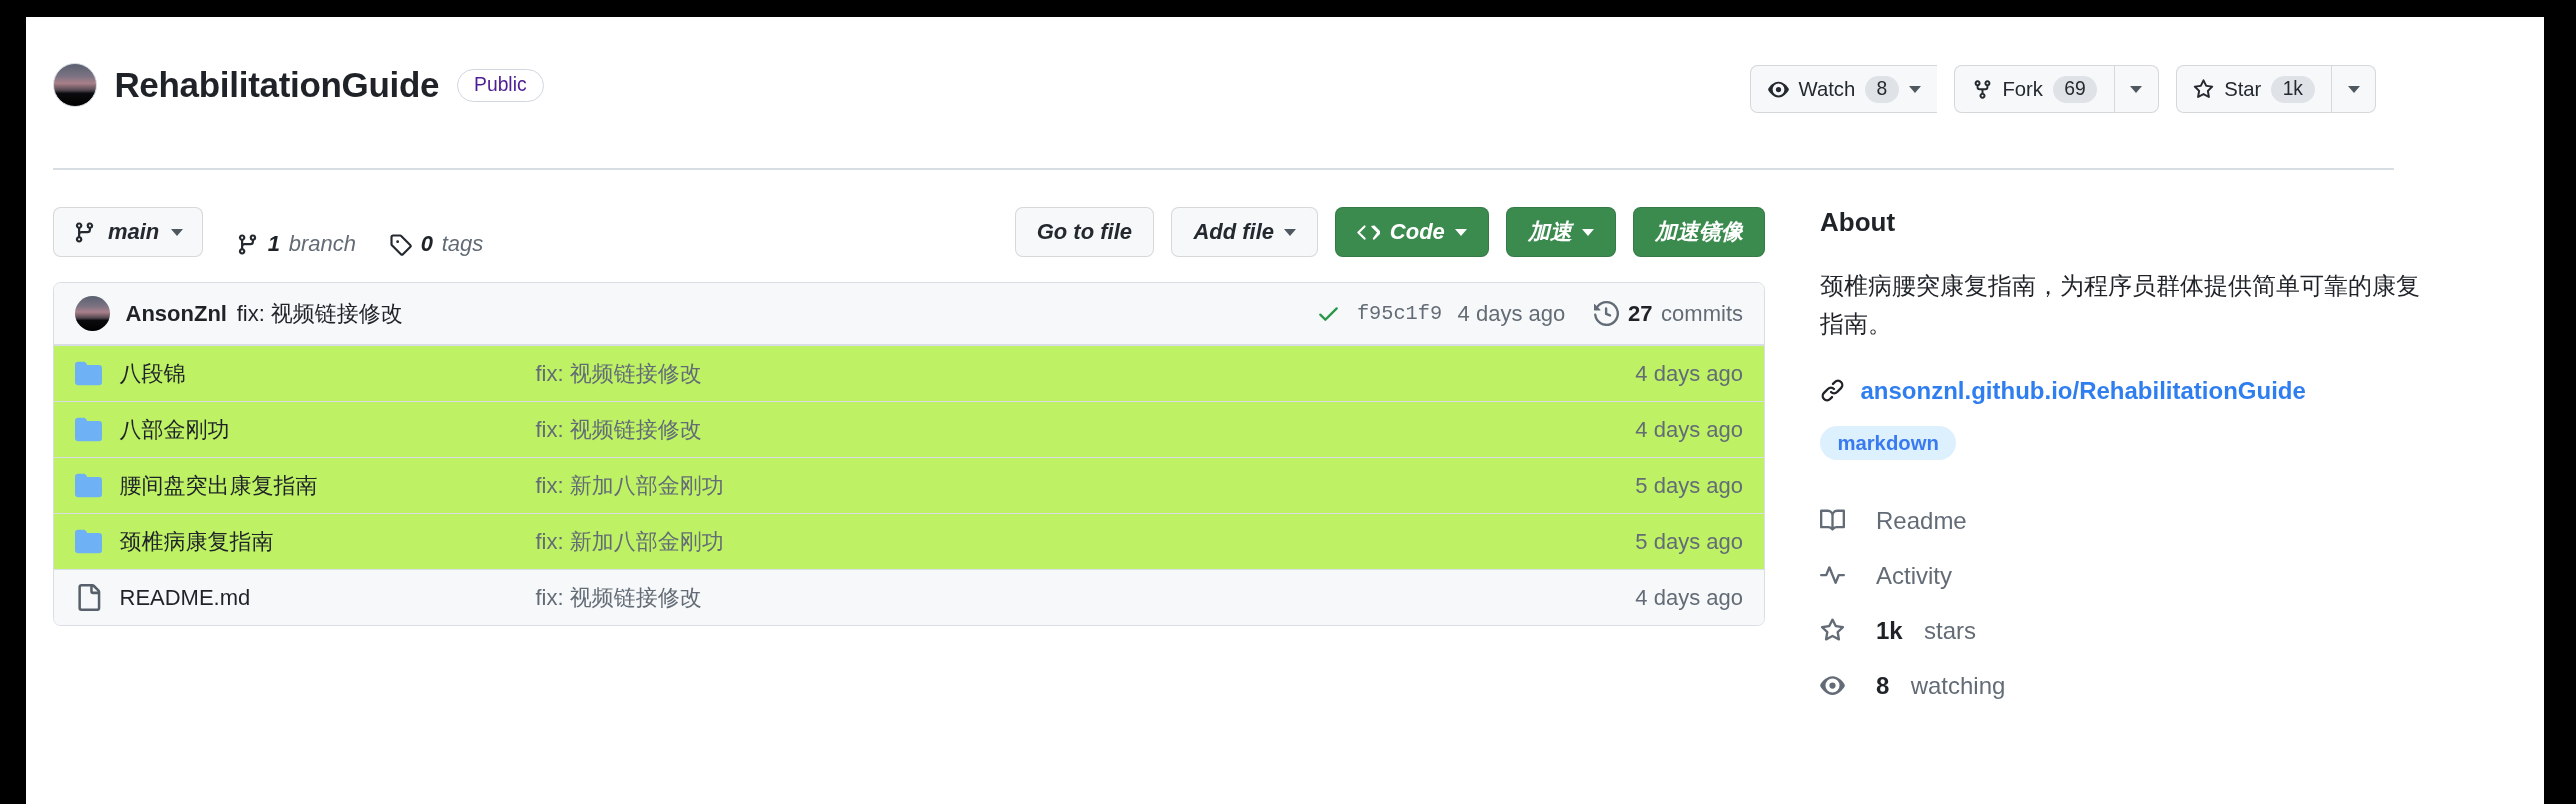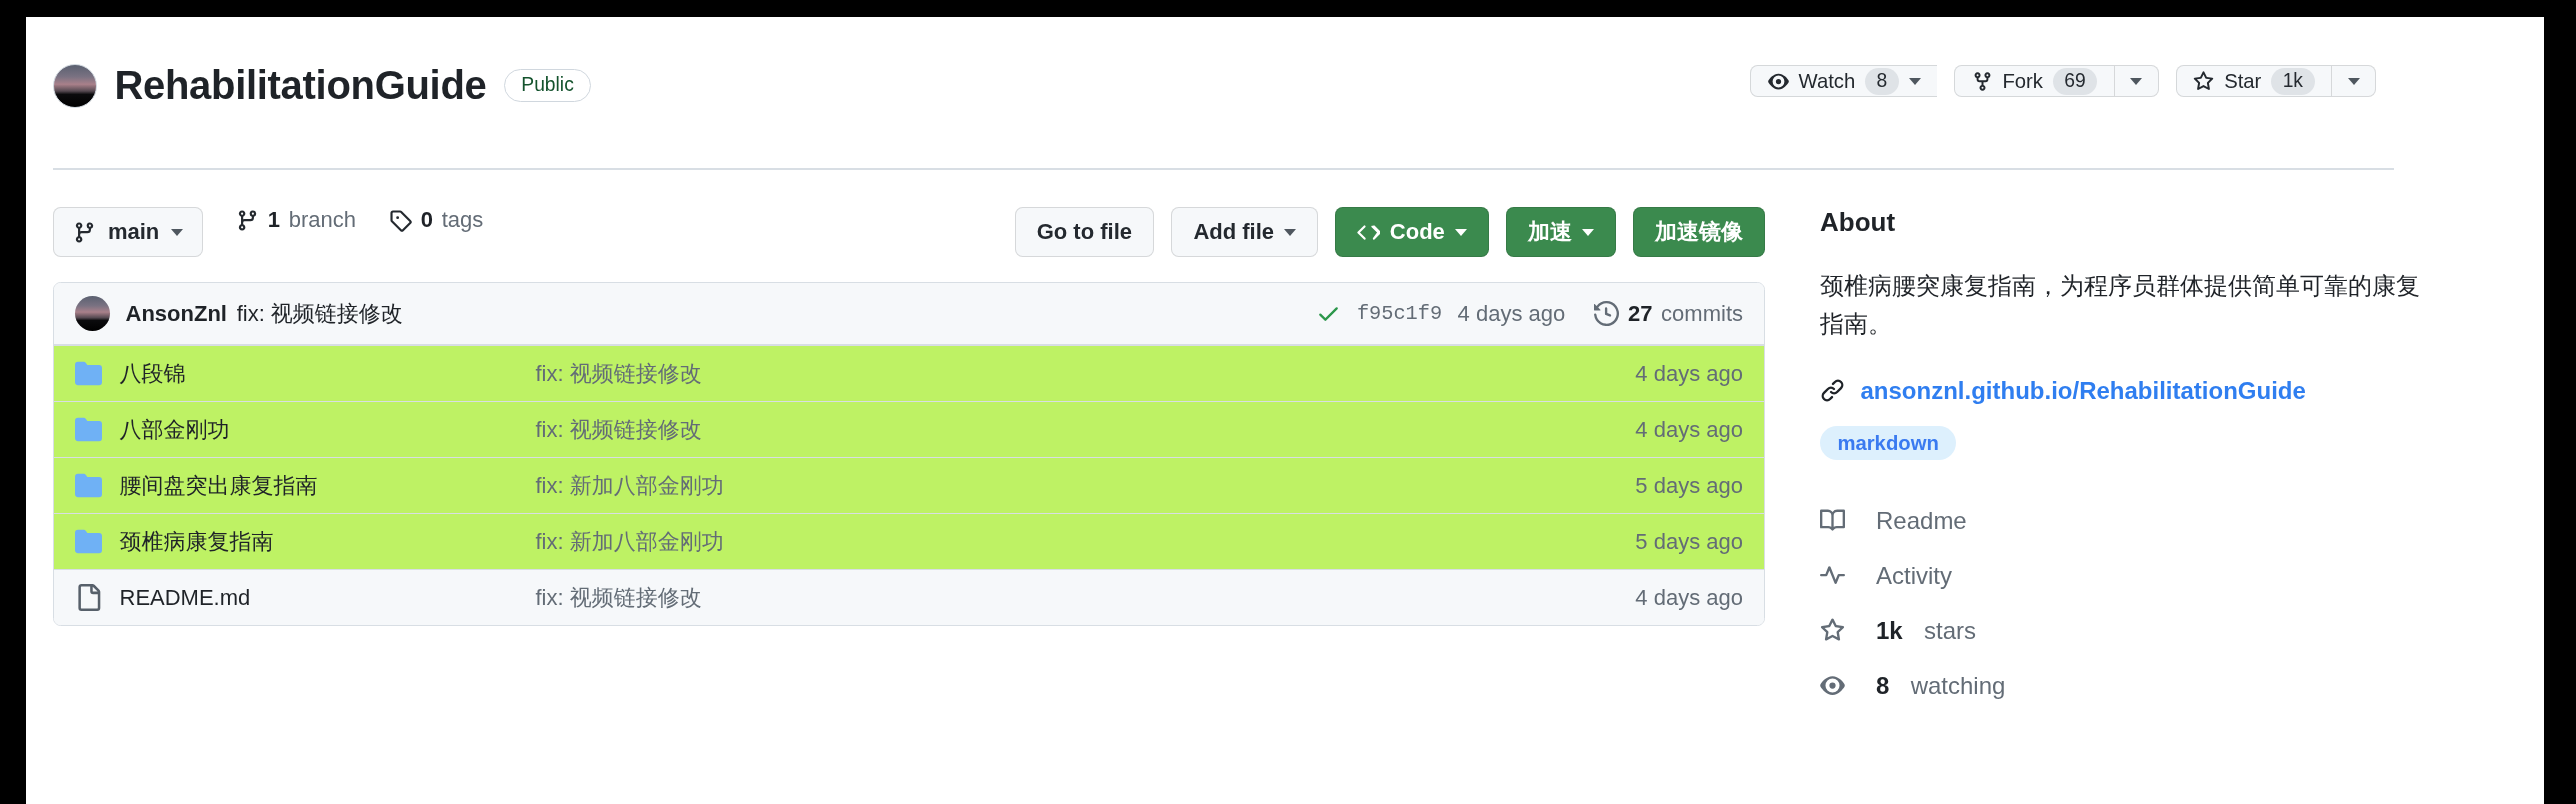--- a/index.html
+++ b/index.html
@@ -24,37 +24,37 @@
     position: absolute; left: 27px; top: 46px;
     display: flex; align-items: center; gap: 17.4px;
   }
   .avatar {
     width: 44px; height: 44px; border-radius: 50%;
     background: linear-gradient(180deg,#5a6070 0%, #7a7282 28%, #a9808a 46%, #564a52 62%, #0b0b0d 70%, #000 100%);
     border: 1px solid #d0d7de;
     flex: none;
   }
   .repo-name {
-    font-size: 40px; font-weight: bold; color: #1f2328;
+    font-size: 35px; font-weight: bold; color: #1f2328;
     letter-spacing: -0.3px;
   }
   .visibility-badge {
-    font-size: 19.3px; color: #14532d;
+    font-size: 19.3px; color: #4c1d95;
     border: 1px solid #d0d7de; border-radius: 2em;
     padding: 2.9px 16.4px 4.8px; line-height: 1.2;
   }
   .header-actions {
     position: absolute; right: 168px; top: 48px;
     display: flex; align-items: center; gap: 17.4px;
   }
   .btn-group { display: flex; align-items: stretch; }
   .btn {
     display: flex; align-items: center; gap: 9.7px;
     background: #f6f8fa; border: 1px solid rgba(31,35,40,.15);
-    border-radius: 7.7px; padding: 0 16.4px; height: 32px;
+    border-radius: 7.7px; padding: 0 16.4px; height: 48px;
     font-size: 20.3px; color: #24292f; white-space: nowrap;
     cursor: pointer;
   }
   .btn-group .btn.left { border-top-right-radius: 0; border-bottom-right-radius: 0; border-right: none; }
   .btn-group .btn.caret-only {
     border-top-left-radius: 0; border-bottom-left-radius: 0;
     padding: 0 15.5px; border-left: 1px solid rgba(31,35,40,.15);
   }
   .count-pill {
     background: #dfe3e7; border-radius: 2em;
@@ -63,21 +63,21 @@
   .caret {
     width: 0; height: 0; border-left: 6.8px solid transparent;
     border-right: 6.8px solid transparent; border-top: 7.7px solid #4f575f;
   }
   .divider {
     position: absolute; left: 27px; top: 151px;
     width: 2341px; height: 1.9px; background: #d8dee4;
   }
   
   .main-col { position: absolute; left: 27px; top: 190px; width: 1712px; }
-  .toolbar { display: flex; align-items: flex-start; height: 50px; }
+  .toolbar { display: flex; align-items: flex-end; height: 50px; font-style: italic; }
   .branch-btn {
     display: flex; align-items: center; gap: 11.6px;
     background: #f6f8fa; border: 1px solid rgba(31,35,40,.15);
     border-radius: 7.7px; height: 50px; padding: 0 19.3px;
     font-size: 22px; font-weight: bold; color: #24292f; cursor: pointer;
   }
   .meta-link {
     display: flex; align-items: center; gap: 8.7px;
     font-size: 22px; color: #636c76; margin-left: 33px; cursor: pointer;
   }

